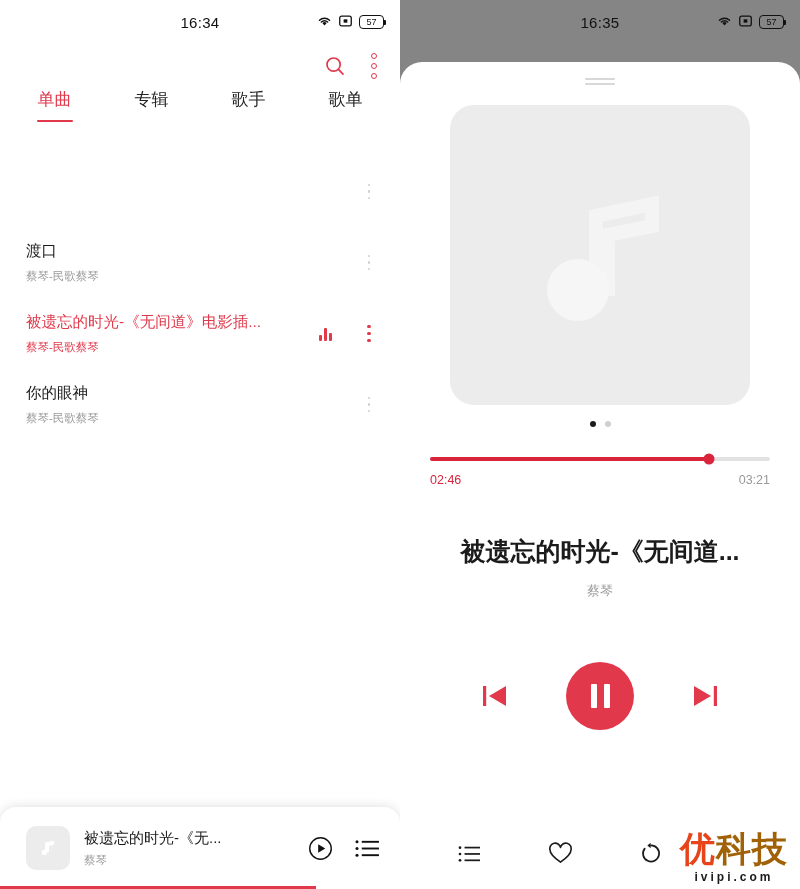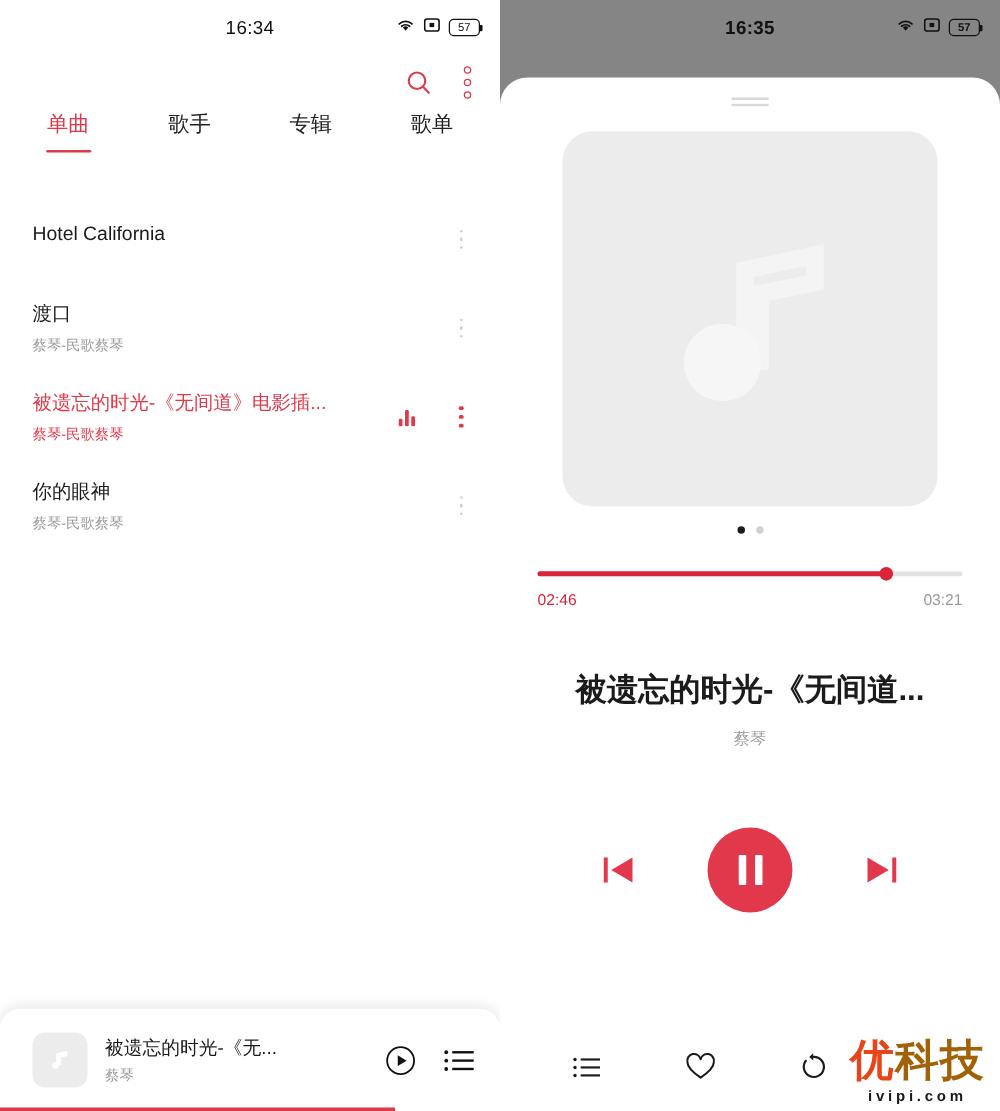--- a/index.html
+++ b/index.html
@@ -201,30 +201,29 @@
       </span>
       <span class="dots-v">
         <i></i>
           <i></i>
           <i></i>
       </span>
     </div>
 
     <div class="tabs">
       <div class="tab active">单曲</div>
+      <div class="tab">专辑</div>
       <div class="tab">歌手</div>
-      <div class="tab">专辑</div>
       <div class="tab">歌单</div>
     </div>
 
     <div class="song-list">
 
       <div class="song">
         <div class="song-text">
-          <div class="song-title">Hotel California</div>
         </div>
         <div class="song-menu">
             <i></i>
             <i></i>
             <i></i>
           </div>
       </div>
 
       <div class="song">
         <div class="song-text">
@@ -299,21 +298,21 @@
       <div class="mini-progress">
         <span id="mini-progress-fill" style="width: 79%;"></span>
       </div>
     </div>
 
   </div>
 
   <div class="panel">
     <div class="np-bg"></div>
 
-    <div class="statusbar" style="position:relative;z-index:3;font-weight:bold;">
+    <div class="statusbar" style="position:relative;z-index:3;">
       <div class="sb-time">16:35</div>
       <div class="sb-right">
         <span>
           <svg width="15" height="12" viewBox="0 0 16 12">
             <path d="M8 10.8 L10.3 8.2 A3.3 3.3 0 0 0 5.7 8.2 Z" fill="#111"></path>
             <path d="M2.6 5.1 A8 8 0 0 1 13.4 5.1" stroke="#111" stroke-width="1.5" fill="none" stroke-linecap="round"></path>
             <path d="M4.6 7.1 A5.2 5.2 0 0 1 11.4 7.1" stroke="#111" stroke-width="1.5" fill="none" stroke-linecap="round"></path>
           </svg>
         </span>
         <span>

